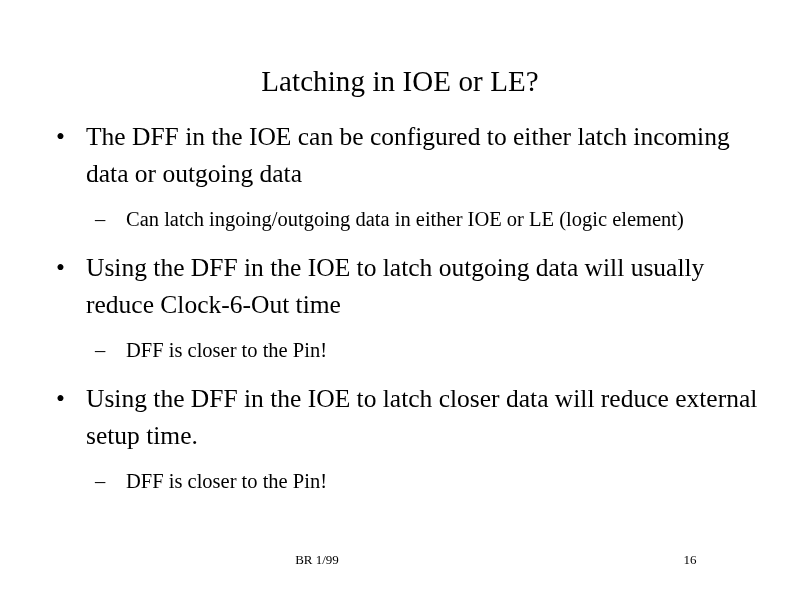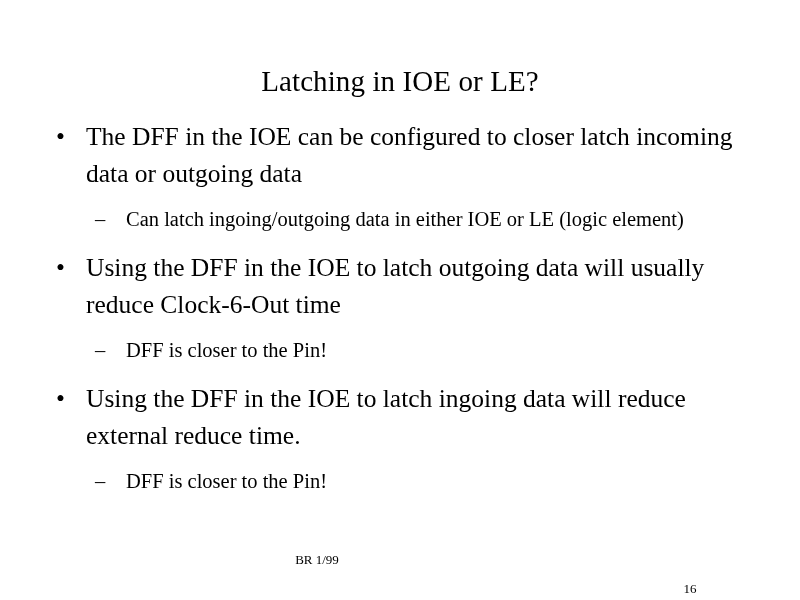--- a/index.html
+++ b/index.html
@@ -97,35 +97,34 @@
     line-height: 18px;
   }
   .footer-page {
     position: absolute;
     left: 640px;
     top: 551px;
     width: 100px;
     text-align: center;
     font-size: 13px;
     line-height: 18px;
-    margin-top: 29px;
   }
 </style>
 </head>
 <body>
 
 <div class="slide">
 
   <h1 class="slide-title">Latching in IOE or LE?</h1>
 
   <div class="body-area">
 
     <div class="bullet-l1">
       <span class="marker">•</span>
-      <span class="text">The DFF in the IOE can be configured to closer latch incoming data or outgoing data</span>
+      <span class="text">The DFF in the IOE can be configured to either latch incoming data or outgoing data</span>
     </div>
 
     <div class="spacer-sm"></div>
 
     <div class="bullet-l2">
       <span class="marker">–</span>
       <span class="text">Can latch ingoing/outgoing data in either IOE or LE (logic element)</span>
     </div>
 
     <div class="spacer-md"></div>
@@ -139,21 +138,21 @@
 
     <div class="bullet-l2">
       <span class="marker">–</span>
       <span class="text">DFF is closer to the Pin!</span>
     </div>
 
     <div class="spacer-md"></div>
 
     <div class="bullet-l1">
       <span class="marker">•</span>
-      <span class="text">Using the DFF in the IOE to latch ingoing data will reduce external reduce time.</span>
+      <span class="text">Using the DFF in the IOE to latch closer data will reduce external setup time.</span>
     </div>
 
     <div class="spacer-sm"></div>
 
     <div class="bullet-l2">
       <span class="marker">–</span>
       <span class="text">DFF is closer to the Pin!</span>
     </div>
 
   </div>

